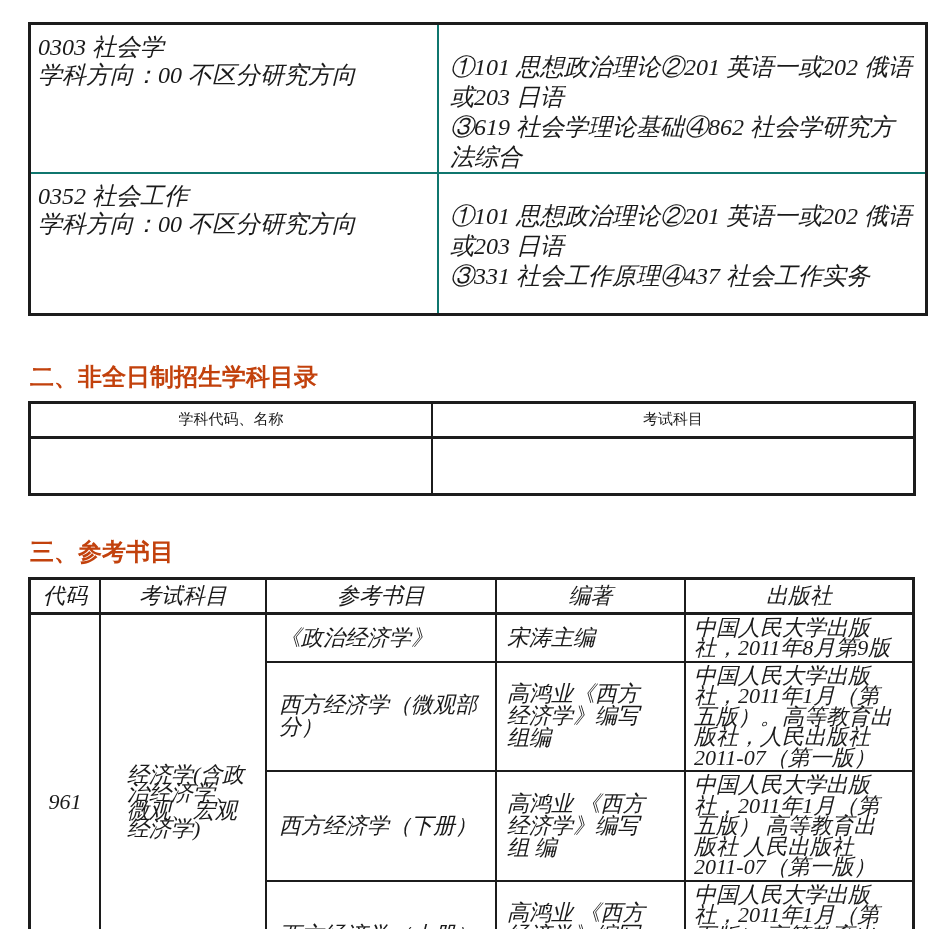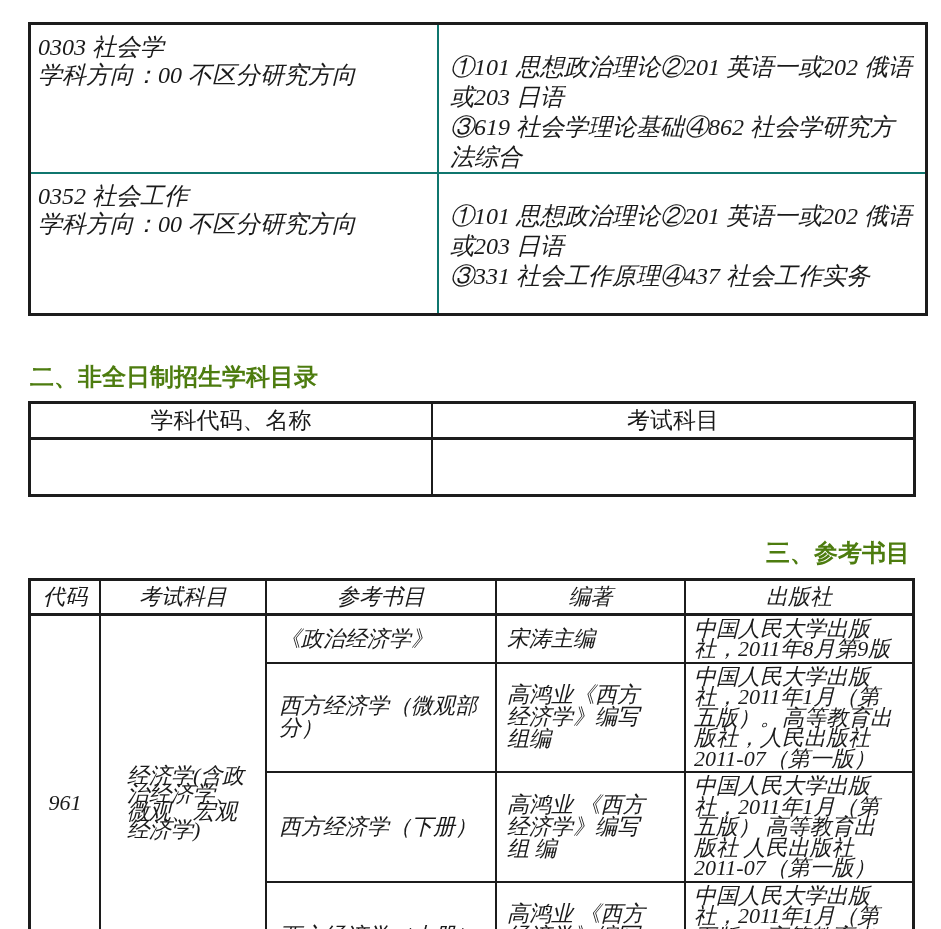--- a/index.html
+++ b/index.html
@@ -14,27 +14,27 @@
   .t1{width:880px;border:3px solid #1c1c1c;}
   .t1 td{border:2px solid #0f766e;font-size:24px;font-style:italic;}
   .t1 .c-left{width:389px;padding:8px 10px 0 7px;}
   .t1 .c-left div{line-height:28px;}
   .t1 .c-right{width:467px;padding:27px 8px 0 11px;}
   .t1 .c-right div{line-height:30px;}
   .t1 tr{height:141px;}
 
   
   .heading{font-family:"Liberation Sans",sans-serif;font-weight:700;
-           font-size:24px;line-height:30px;color:#4d7c0f;margin:0 0 0 2px;}
+           font-size:24px;line-height:30px;color:#c2410c;margin:0 0 0 2px;}
   .h2{margin-top:46px;}
-  .h3{margin-top:41px;text-align:right;}
+  .h3{margin-top:41px;}
 
   
   .t2{width:882px;border:3px solid #1c1c1c;margin-top:9px;}
-  .t2 td{border:2px solid #1c1c1c;font-size:23px;}
+  .t2 td{border:2px solid #1c1c1c;font-size:15px;}
   .t2 .hd{height:30px;text-align:center;vertical-align:middle;
           border-bottom:3px solid #1c1c1c;}
   .t2 .empty-row td{height:52px;}
   .t2 .c1{width:398px;}
   .t2 .c2{width:478px;}
 
   
   .t3{width:882px;border:3px solid #1c1c1c;margin-top:10px;font-size:22px;font-style:italic;}
   .t3 td{border:2px solid #1c1c1c;}
   .t3 .hd td{height:26px;text-align:center;vertical-align:middle;

